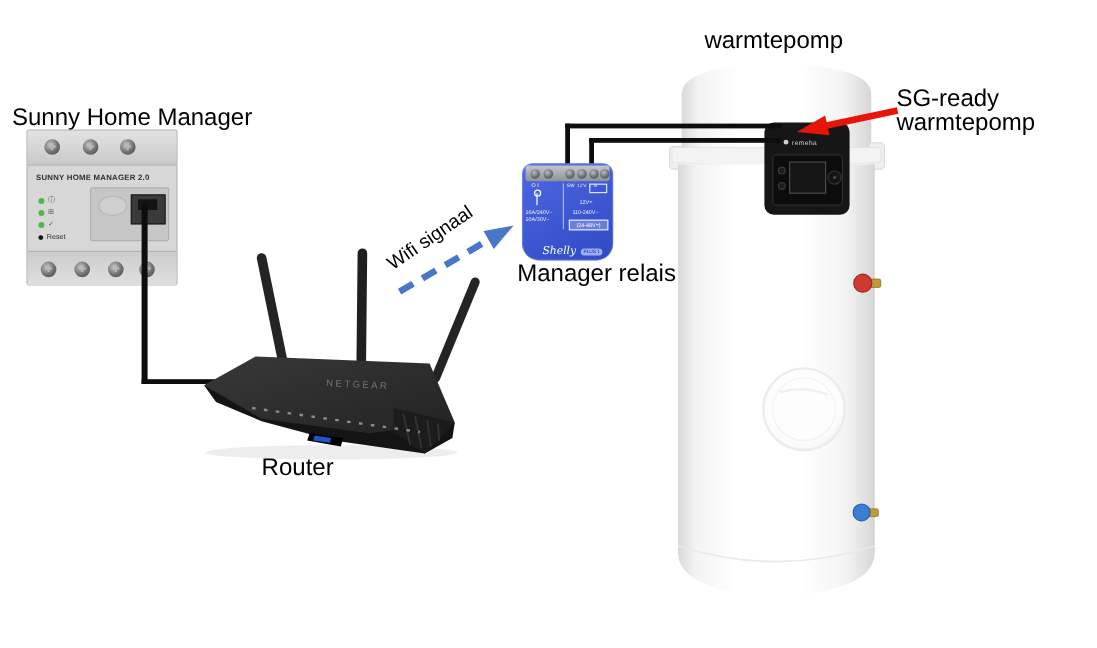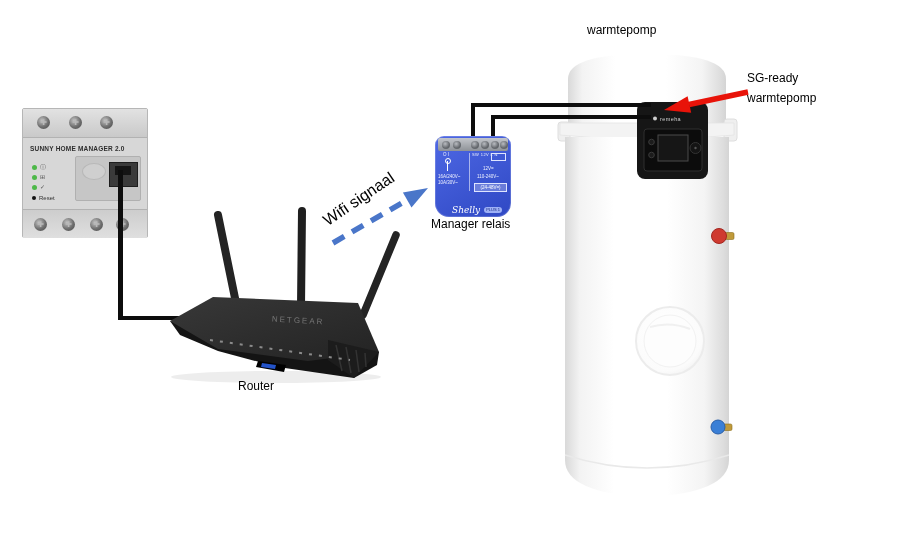--- a/index.html
+++ b/index.html
@@ -1,18 +1,18 @@
 <!DOCTYPE html>
 <html><head>
 <meta charset="utf-8">
 <style>
   html,body{margin:0;padding:0;background:#fff;}
   #stage{position:relative;width:914px;height:540px;background:#ffffff;overflow:hidden;
          font-family:"Liberation Sans",sans-serif;}
-  .lbl{position:absolute;font-size:12px;color:#000;white-space:nowrap;}
+  .lbl{position:absolute;font-size:20px;color:#000;white-space:nowrap;}
 
   
   #shm{position:absolute;left:22px;top:108px;width:126px;height:130px;background:#d7d7d7;
        border:1px solid #b6b6b6;border-radius:2px;box-sizing:border-box;}
   .shm-strip{position:absolute;left:0;width:100%;height:28px;background:linear-gradient(#e2e2e2,#c9c9c9);
        border-bottom:1px solid #b2b2b2;}
   .shm-strip.bottom{top:100px;height:28px;border-top:1px solid #b2b2b2;border-bottom:none;
        background:linear-gradient(#cdcdcd,#dfdfdf);}
   .screw{position:absolute;width:13px;height:13px;border-radius:50%;
        background:radial-gradient(circle at 38% 35%,#c2c2c2,#6e6e6e 55%,#474747);
@@ -62,21 +62,22 @@
   #wifi-text{position:absolute;left:325px;top:213px;font-size:16px;color:#000;
        transform:rotate(-34deg);transform-origin:0 50%;white-space:nowrap;}
 
   svg{position:absolute;overflow:visible;}
 </style>
 </head>
 <body>
 
 <div id="stage">
 
-  <div class="lbl" style="left:238px;top:379px;">Router</div>
+  <div class="lbl" style="left:10px;top:87px;">Sunny Home Manager</div>
+  <div class="lbl" style="left:218px;top:379px;">Router</div>
   <div class="lbl" style="left:431px;top:217px;">Manager relais</div>
   <div class="lbl" style="left:587px;top:23px;">warmtepomp</div>
   <div class="lbl" style="left:747px;top:71px;">SG-ready</div>
   <div class="lbl" style="left:747px;top:91px;">warmtepomp</div>
   <div id="wifi-text">Wifi signaal</div>
 
   <div id="shm">
     <div class="shm-strip top">
       <div class="screw" style="left:14px;top:7px;">✚</div>
       <div class="screw" style="left:46px;top:7px;">✚</div>

